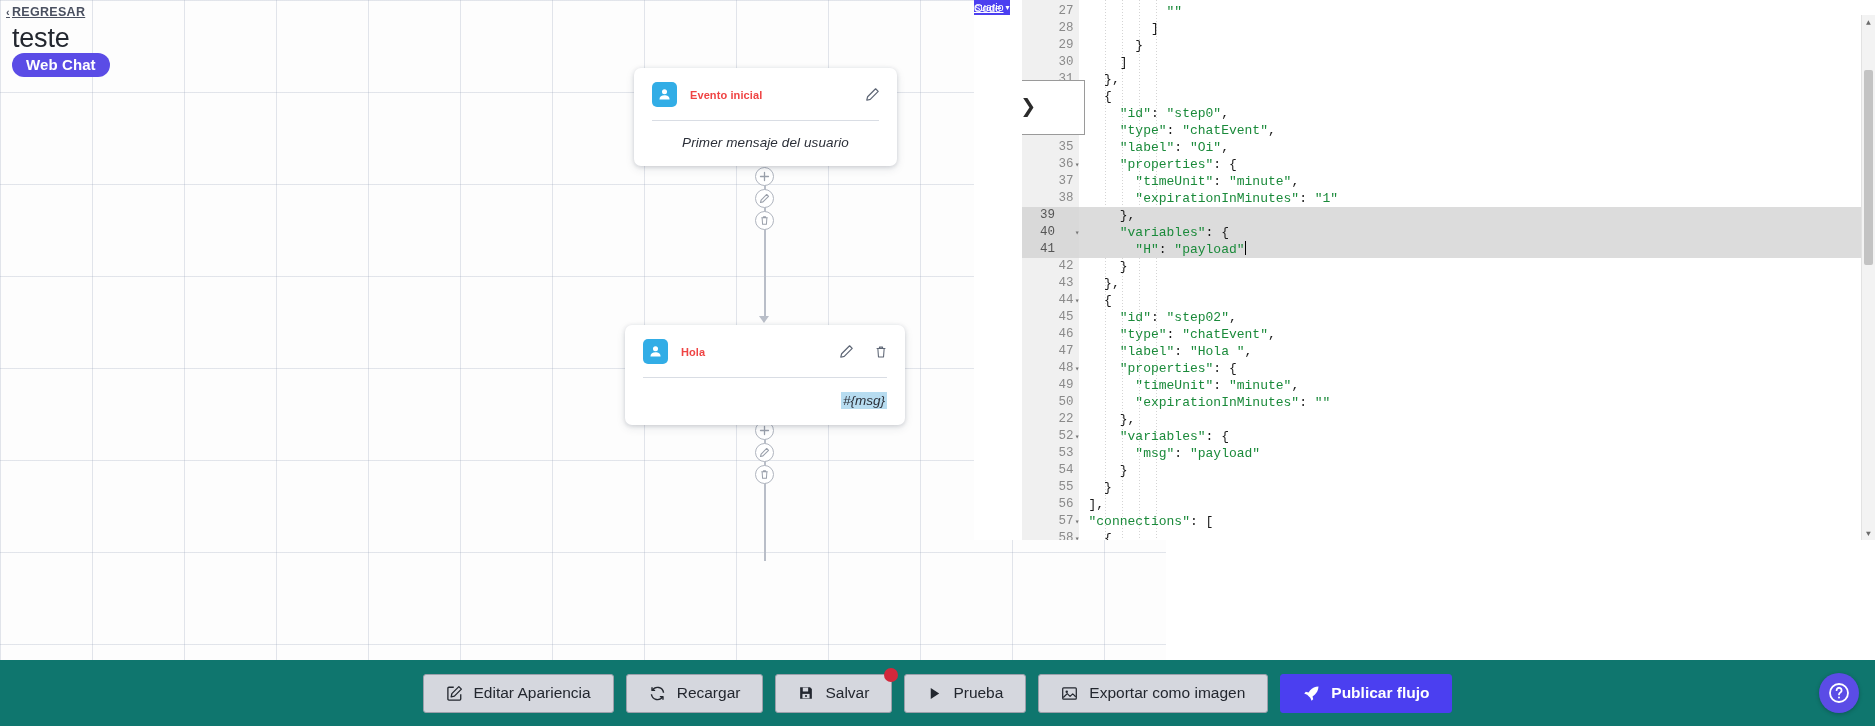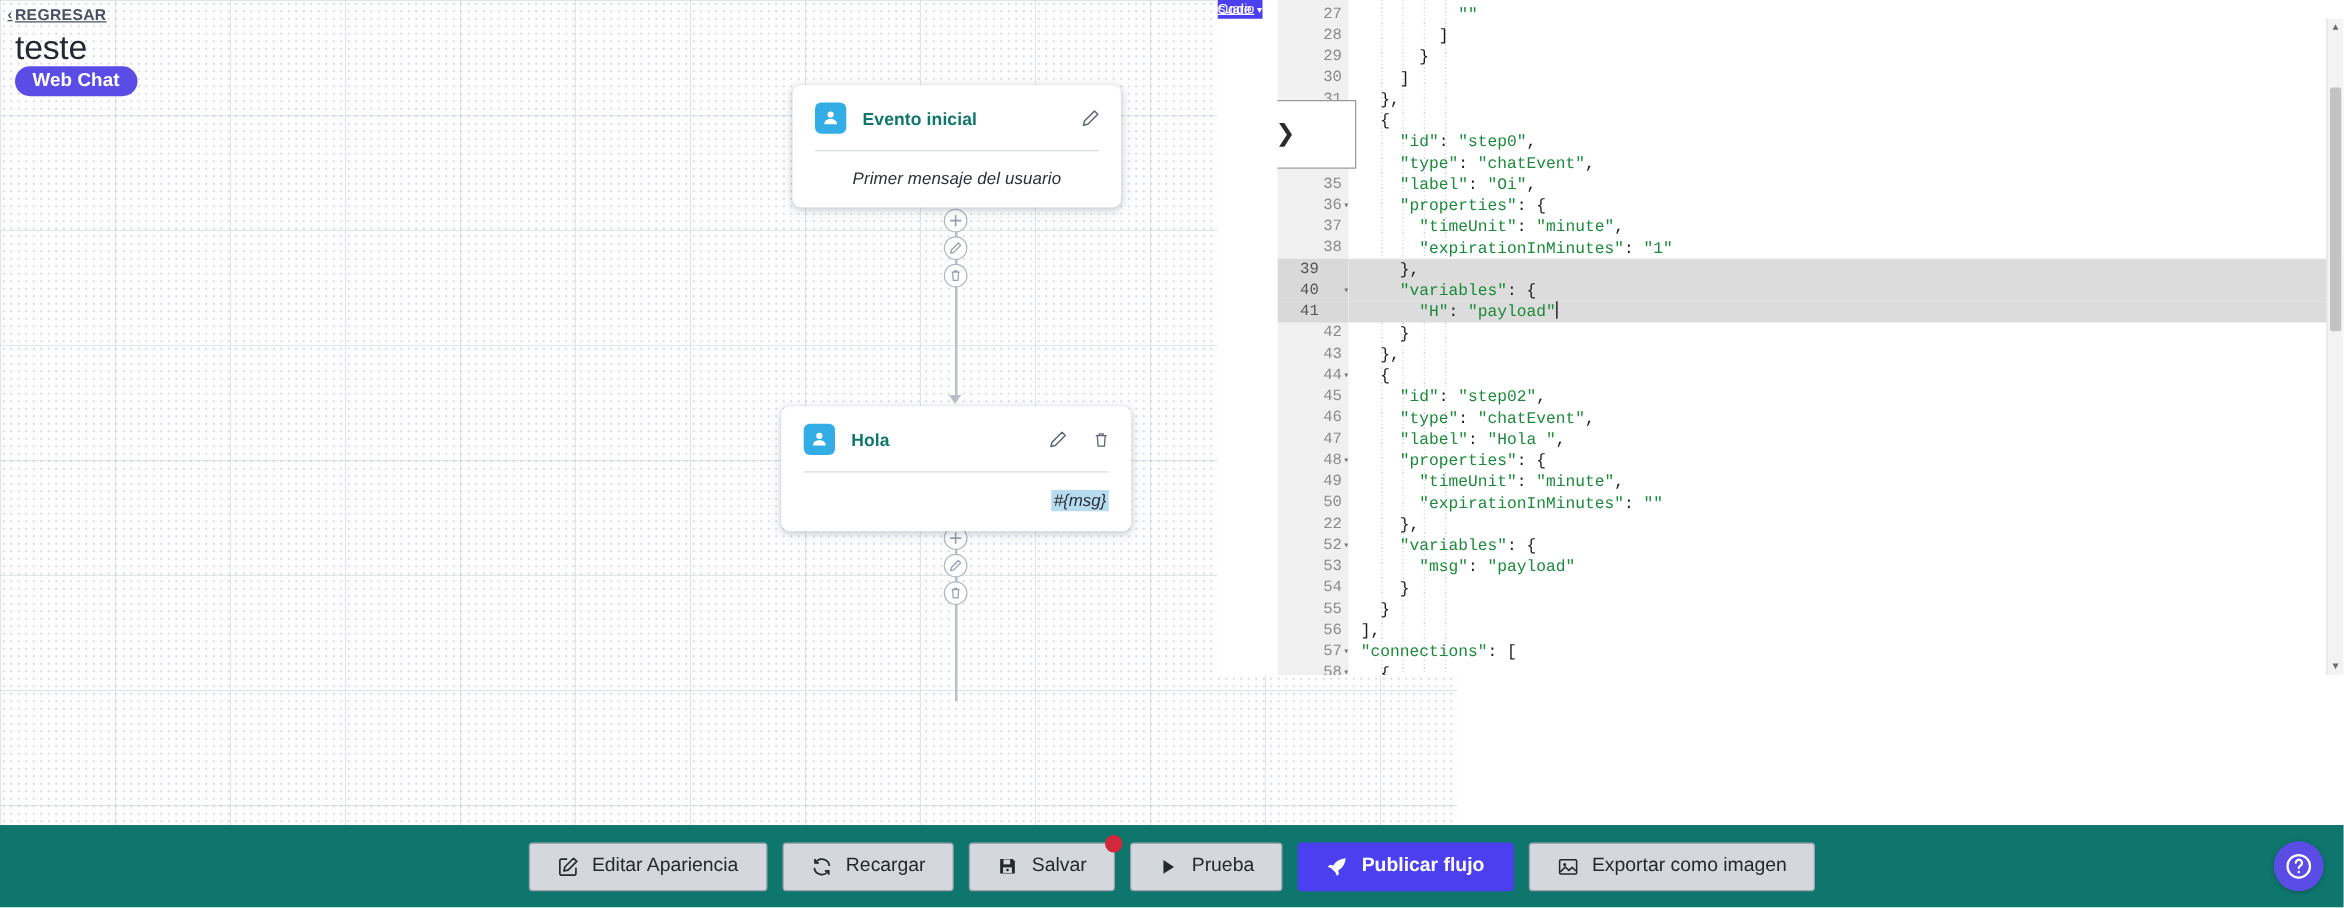--- a/index.html
+++ b/index.html
@@ -64,21 +64,21 @@
   }
   .node-avatar {
     width: 25px; height: 25px; border-radius: 5px;
     background: #32ade6;
     flex: 0 0 auto;
     display: flex; align-items: center; justify-content: center;
   }
   .node-avatar svg { display: block; }
   .node-title {
     flex: 1 1 auto;
-    font-size: 14px; font-weight: 700; color: #0f766e;
+    font-size: 11px; font-weight: 700; color: #ef4444;
     letter-spacing: .1px;
   }
   .node-act {
     width: 17px; height: 17px; flex: 0 0 auto;
     color: #5e6675; cursor: pointer;
     display: flex; align-items: center; justify-content: center;
     margin-left: 4px;
   }
   .node-act svg { display: block; }
   .node-divider {
@@ -501,37 +501,37 @@
         <span class="tb-dot"></span>
       </div>
       <div class="tb-btn">
         <span class="ticon">
           <svg width="15" height="15" viewBox="0 0 16 16" fill="currentColor">
             <path d="M4 2.2l9 5.8-9 5.8z"></path>
           </svg>
         </span>
         <span>Prueba</span>
       </div>
-      <div class="tb-btn primary">
-        <span class="ticon">
-          <svg width="17" height="17" viewBox="0 0 18 18" fill="currentColor">
-            <path d="M16.4 1.6c-3.6.2-6.6 1.6-8.8 4L5.9 7.9 3 7.2 1.3 8.9l3.1 1.4 3.3 3.3 1.4 3.1 1.7-1.7-.7-2.9 2.3-1.7c2.4-2.2 3.8-5.2 4-8.8z"></path>
-          </svg>
-        </span>
-        <span>Publicar flujo</span>
-      </div>
       <div class="tb-btn">
         <span class="ticon">
           <svg width="17" height="17" viewBox="0 0 18 18" fill="none" stroke="currentColor" stroke-width="1.3">
             <rect x="1.8" y="3" width="14.4" height="12" rx="1"></rect>
             <circle cx="6.1" cy="7.1" r="1.3" fill="currentColor" stroke="none"></circle>
             <path d="M2.4 13.2l4.2-4.1 3 2.9 2.8-2.6 3.2 3.1" stroke-linejoin="round"></path>
           </svg>
         </span>
         <span>Exportar como imagen</span>
+      </div>
+      <div class="tb-btn primary">
+        <span class="ticon">
+          <svg width="17" height="17" viewBox="0 0 18 18" fill="currentColor">
+            <path d="M16.4 1.6c-3.6.2-6.6 1.6-8.8 4L5.9 7.9 3 7.2 1.3 8.9l3.1 1.4 3.3 3.3 1.4 3.1 1.7-1.7-.7-2.9 2.3-1.7c2.4-2.2 3.8-5.2 4-8.8z"></path>
+          </svg>
+        </span>
+        <span>Publicar flujo</span>
       </div>
     </div>
 
   <div id="help-fab">
     <svg width="24" height="24" viewBox="0 0 24 24" fill="none" stroke="#fff" stroke-width="1.8">
       <circle cx="12" cy="12" r="9"></circle>
       <path d="M9.6 9.2a2.5 2.5 0 114 2.1c-.9.6-1.6 1.1-1.6 2.1" stroke-linecap="round"></path>
       <circle cx="12" cy="16.6" r="1" fill="#fff" stroke="none"></circle>
     </svg>
   </div>

